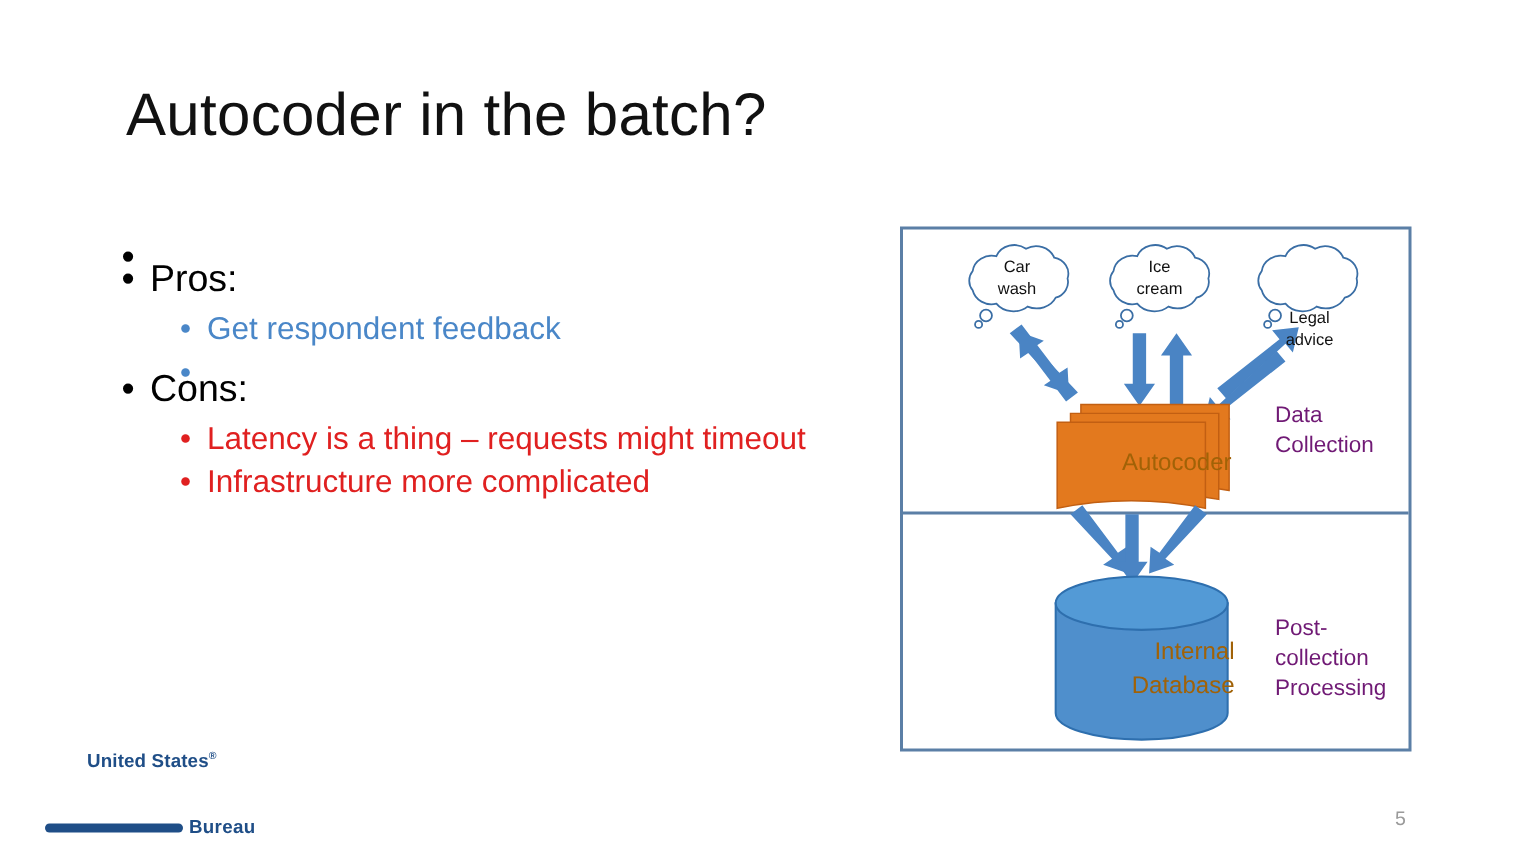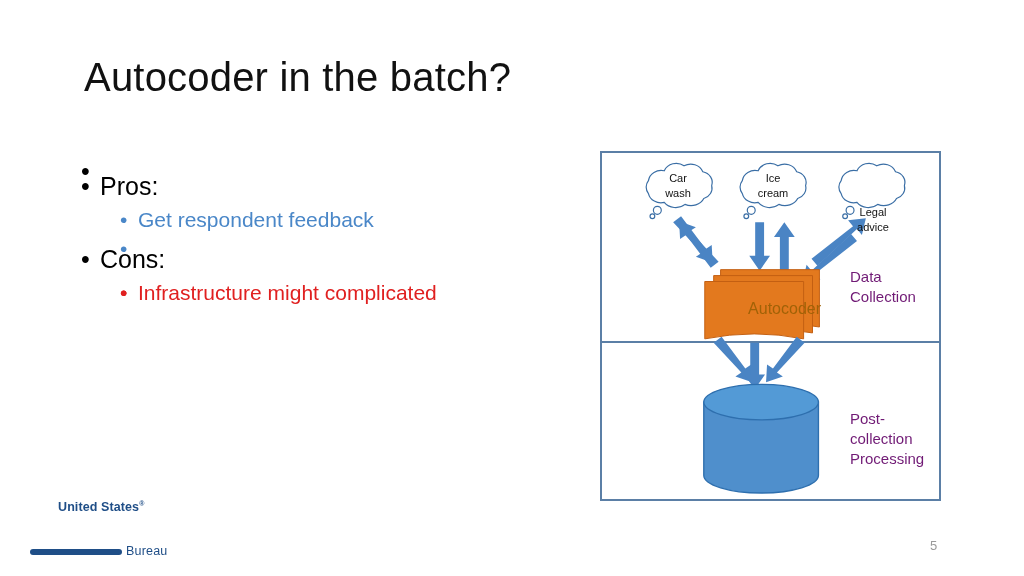--- a/index.html
+++ b/index.html
@@ -159,21 +159,21 @@
     width: 92px;
     height: 6px;
     background: #1F4E87;
     border-radius: 3px;
   }
   .logo .bureau {
     position: absolute;
     left: 98px;
     top: 44px;
     font-size: 12.5px;
-    font-weight: normal;
+    font-weight: bold;
     letter-spacing: 0.2px;
   }
 
   
   .slide-number {
     position: absolute;
     left: 930px;
     top: 538px;
     font-size: 13px;
     color: #9a9a9a;
@@ -208,25 +208,26 @@
 
   <div class="gap-sm"></div>
 
   <div class="l1">
     <span class="dot">•</span>
     <span>Cons:</span>
   </div>
 
   <div class="l2 con">
     <span class="dot">•</span>
+    <span>Latency is a thing – requests might timeout</span>
   </div>
 
   <div class="l2 con">
     <span class="dot">•</span>
-    <span>Infrastructure might complicated</span>
+    <span>Infrastructure more complicated</span>
   </div>
 
 </div>
 
 <div class="diagram">
 
   <div class="divider"></div>
 
   <svg class="layer" viewBox="0 0 341 350" preserveAspectRatio="none">
 
@@ -309,20 +310,24 @@
     <div>Ice</div>
     <div>cream</div>
   </div>
   <div class="cloud-label" style="left:231px; top:18px;margin-top:34px;">
     <div>Legal</div>
     <div>advice</div>
   </div>
 
   <div class="shape-label autocoder-label" style="left:89px; top:147px;">Autocoder</div>
 
+  <div class="shape-label db-label" style="left:101px; top:270px;">
+    <div>Internal</div>
+    <div>Database</div>
+  </div>
 
   <div class="side-label" style="left:248px; top:114px;">
     <div>Data</div>
     <div>Collection</div>
   </div>
 
   <div class="side-label" style="left:248px; top:256px;">
     <div>Post-</div>
     <div>collection</div>
     <div>Processing</div>

